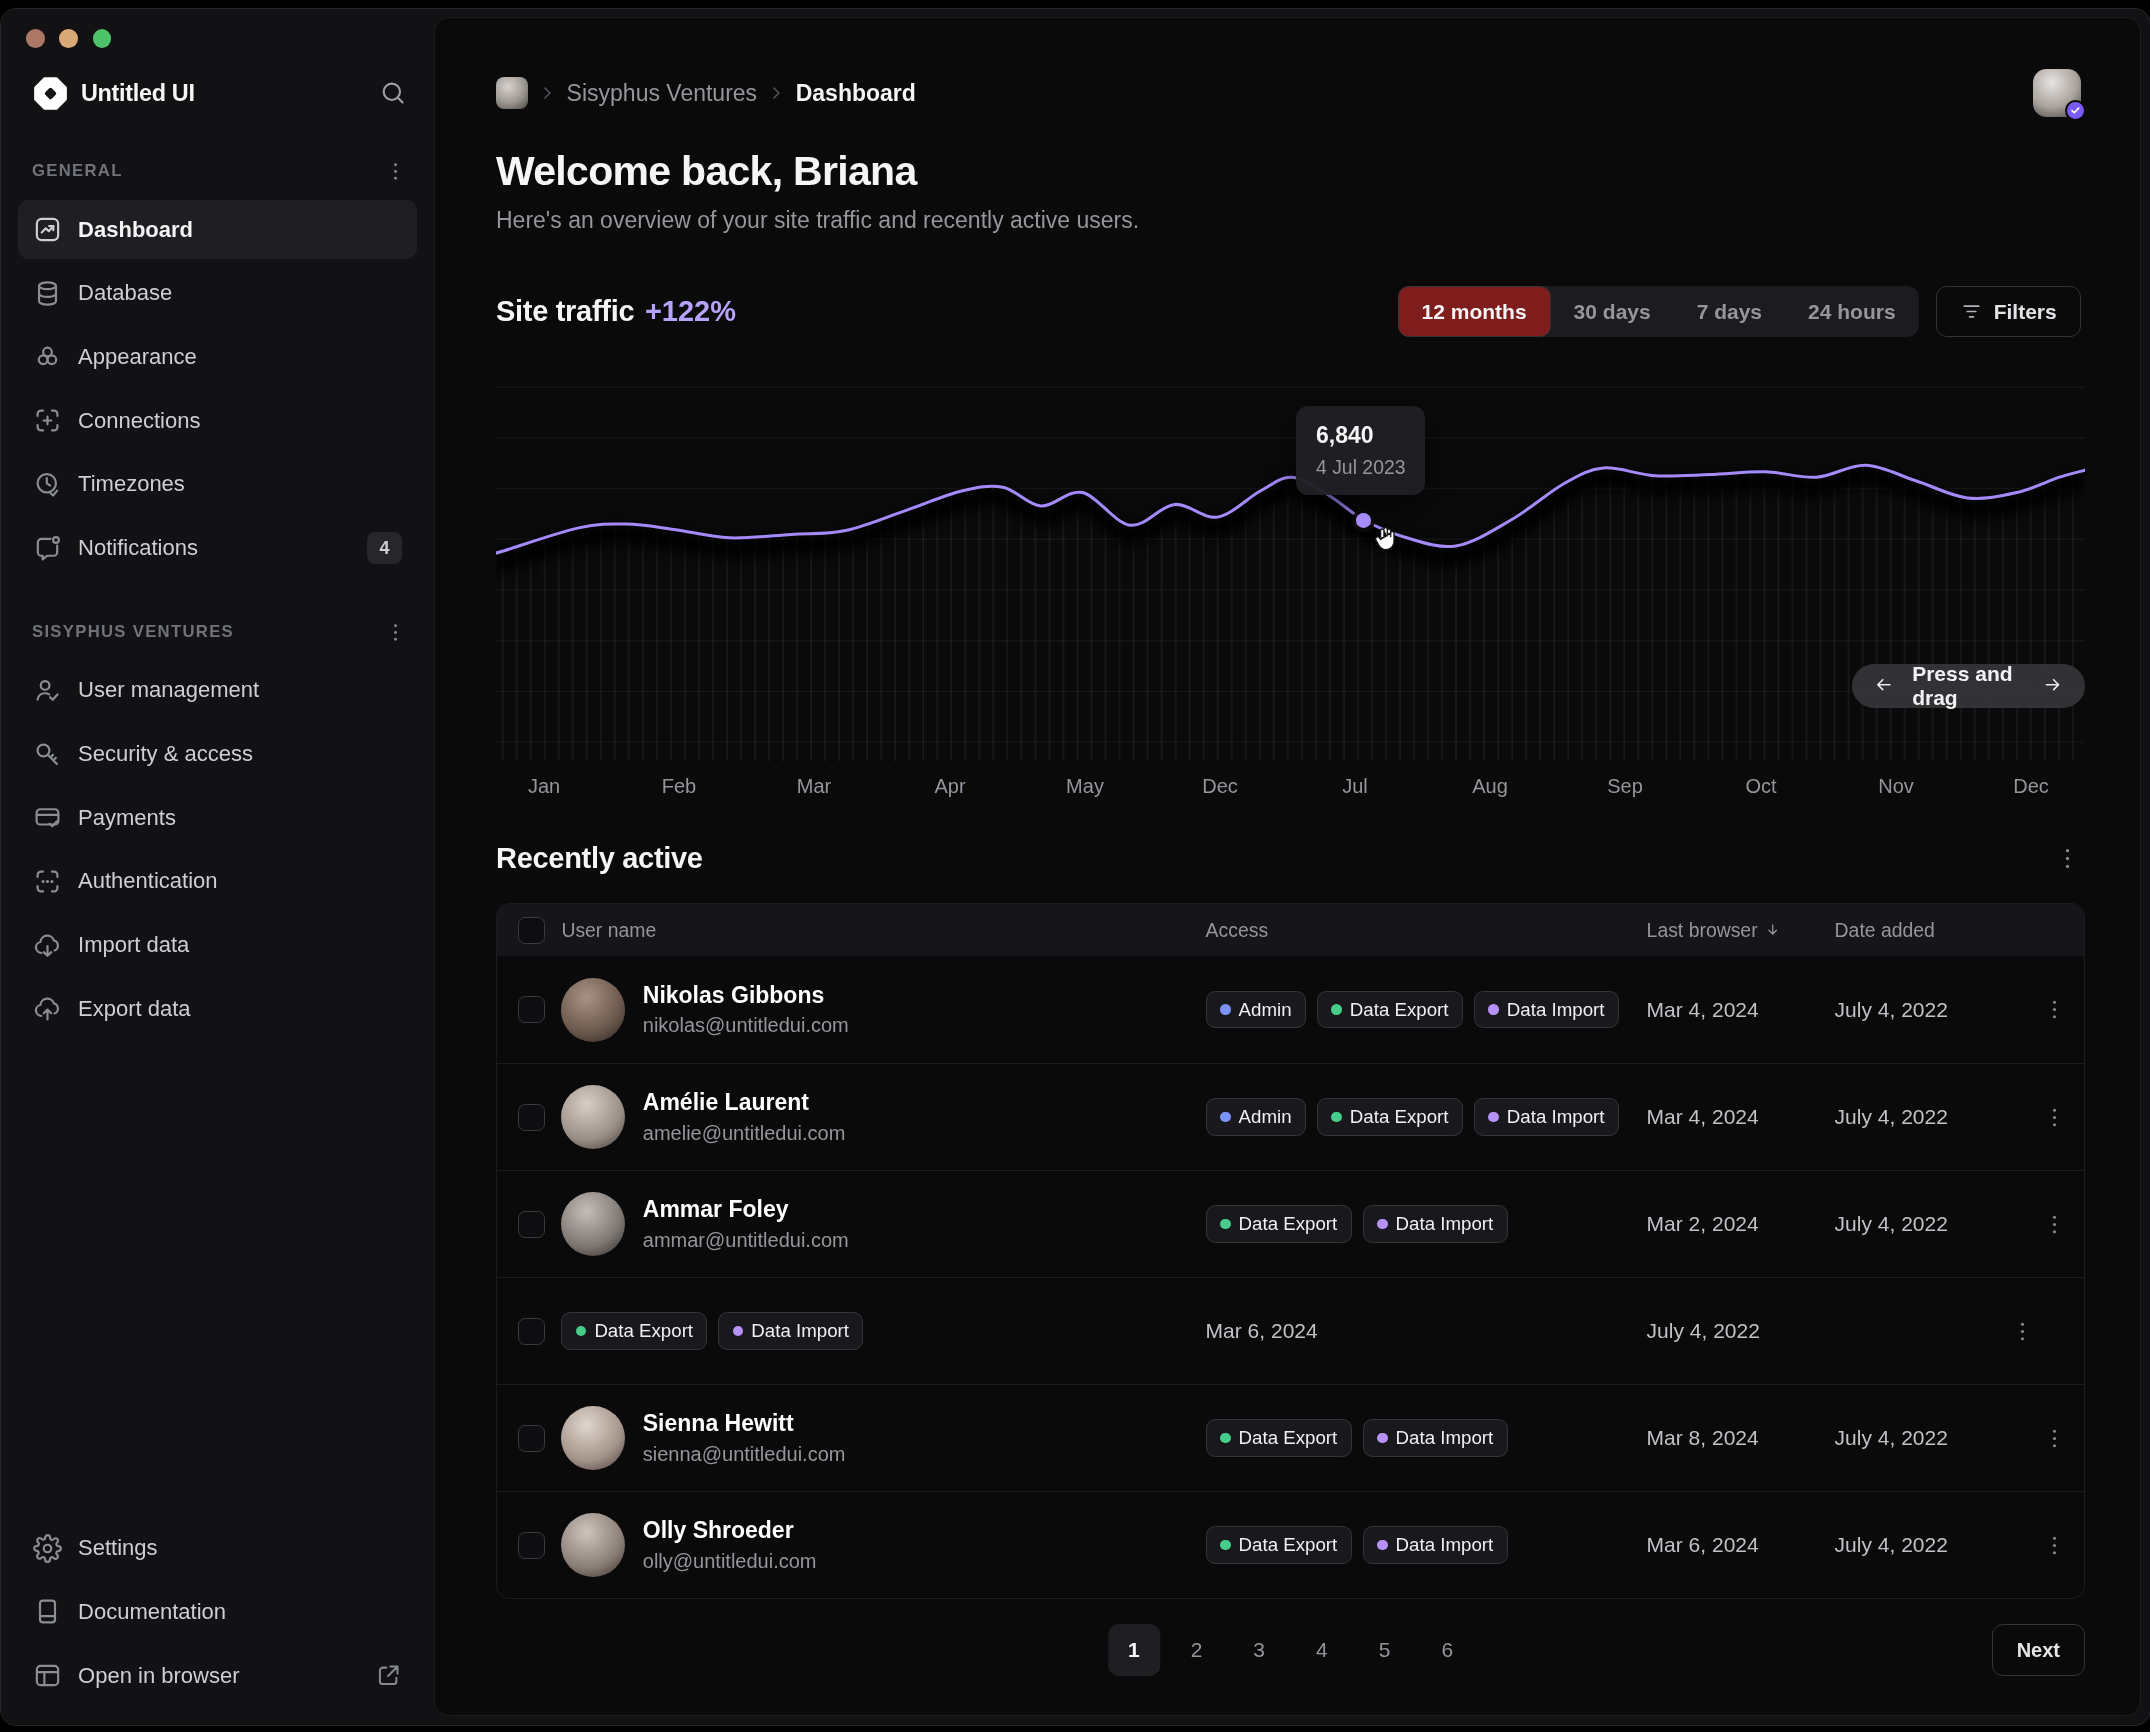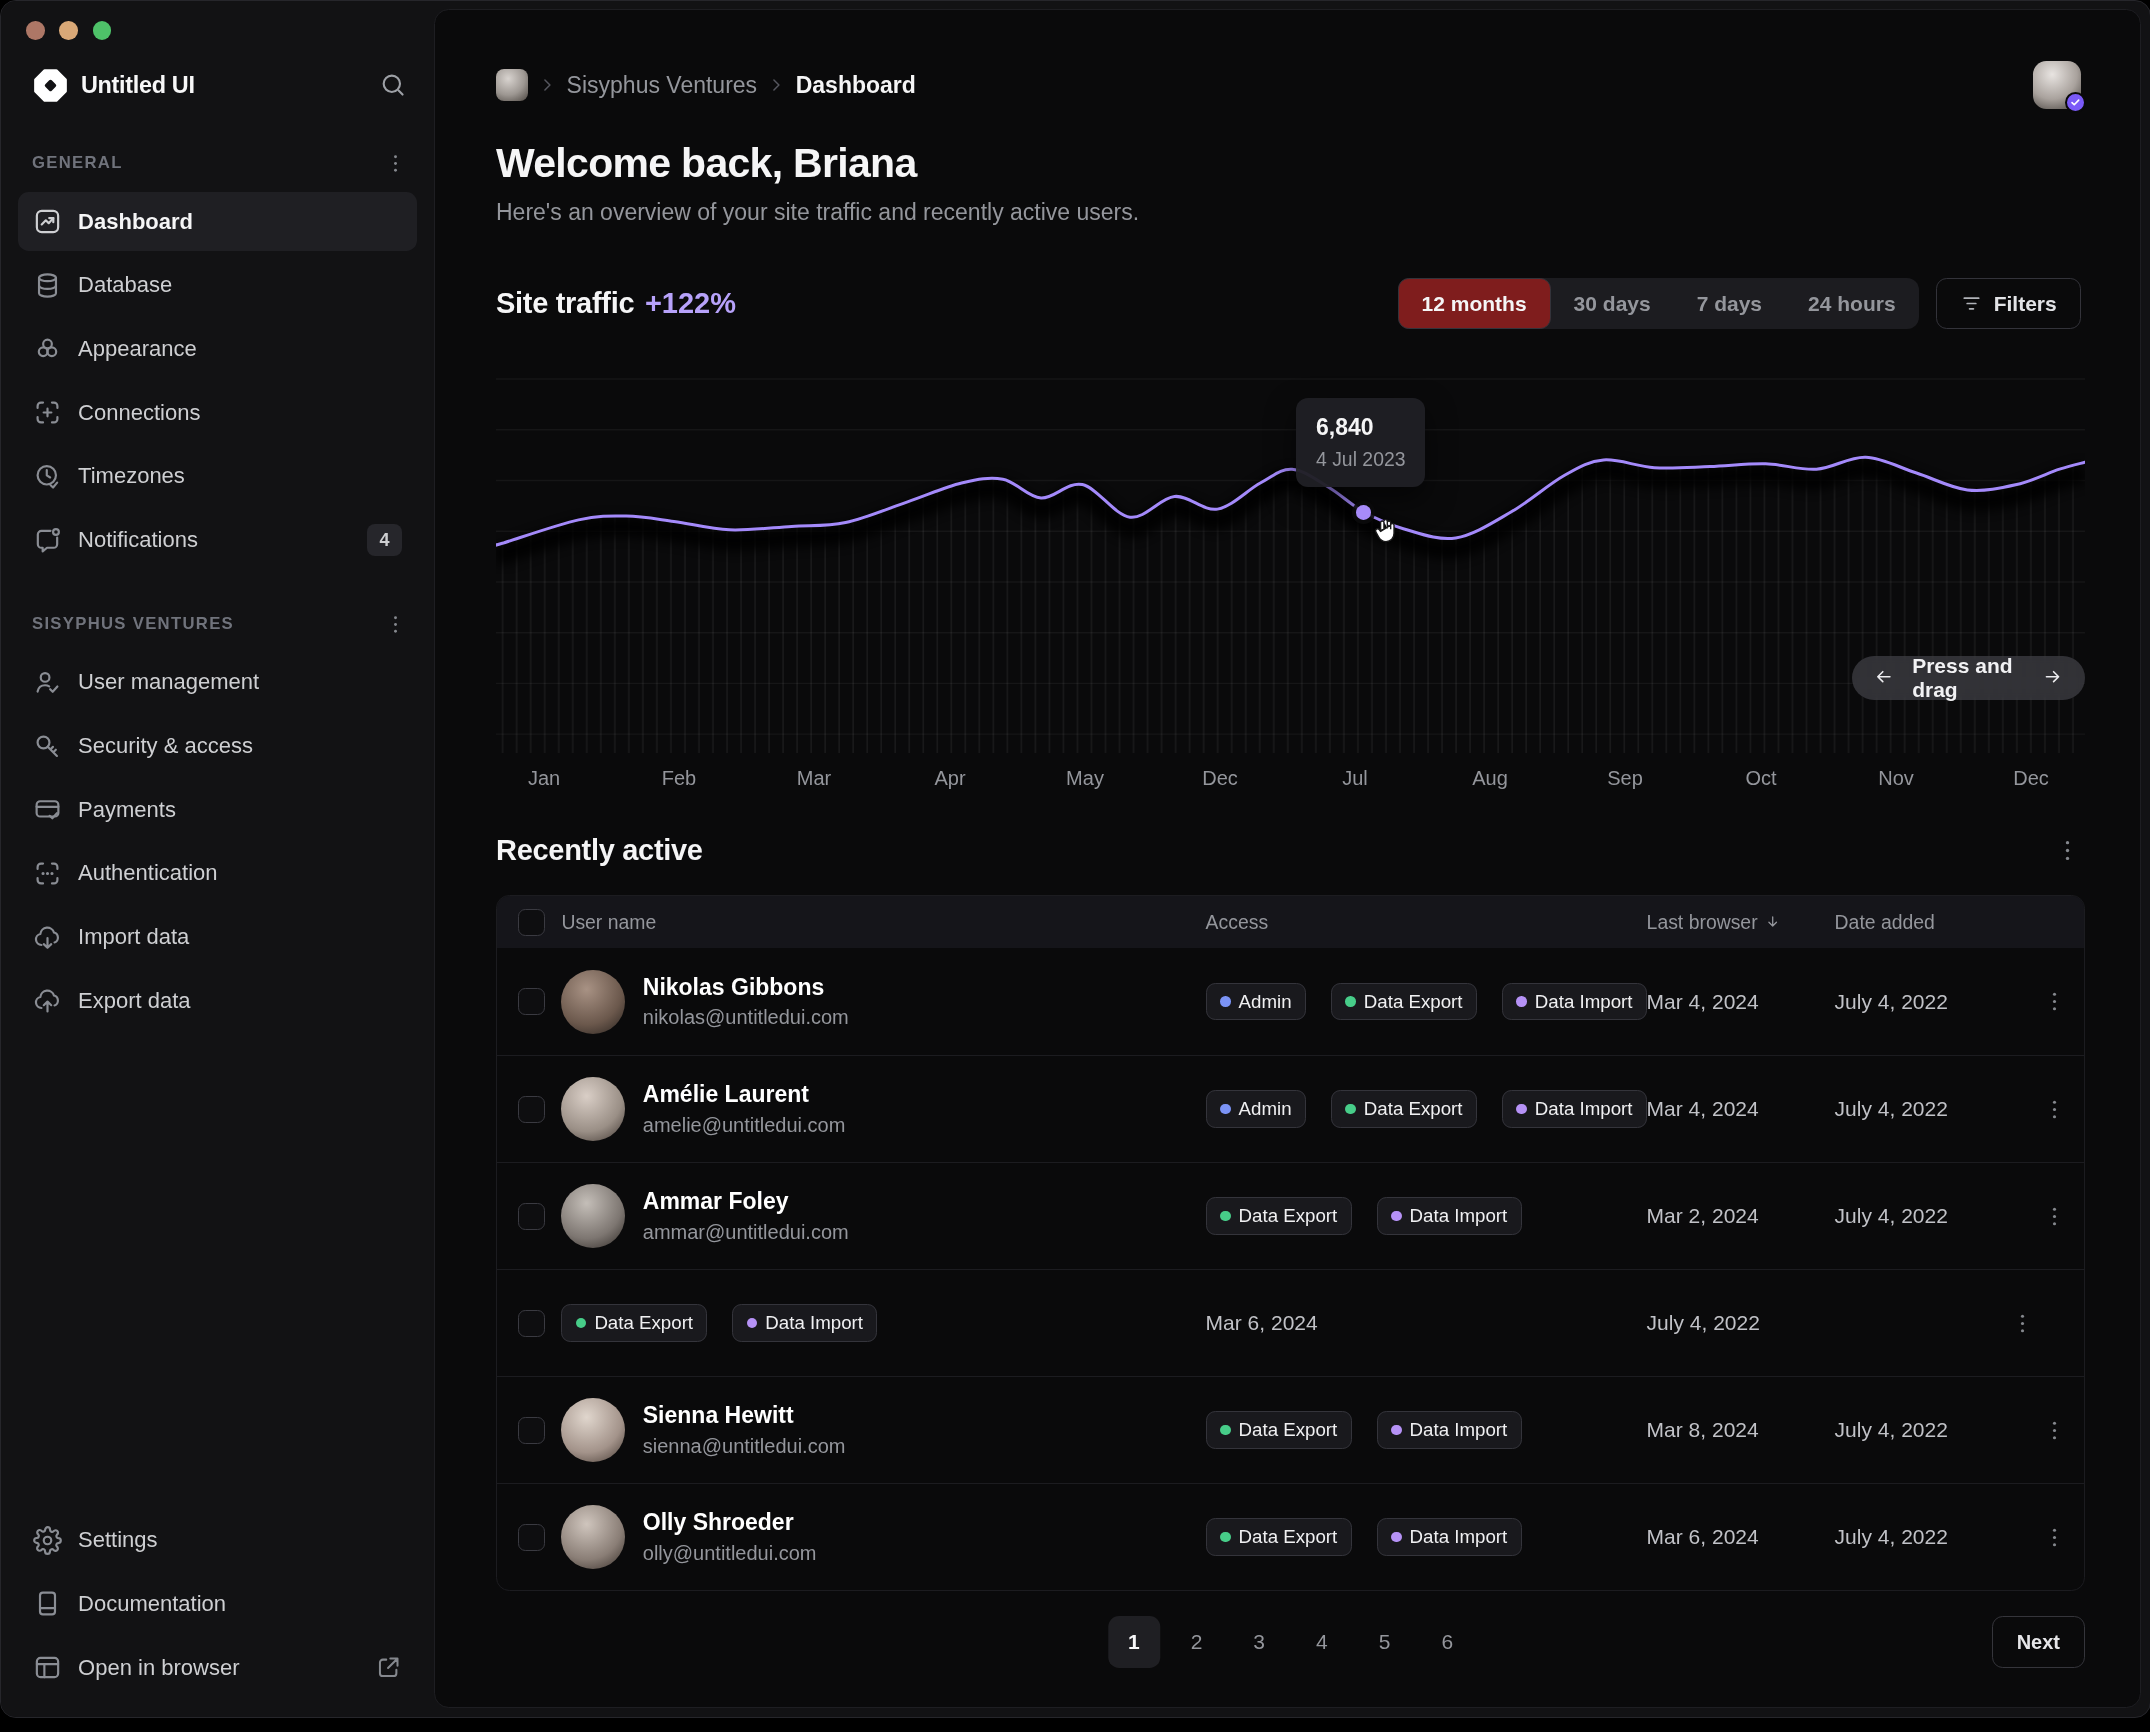--- a/index.html
+++ b/index.html
@@ -1,17 +1,17 @@
 <!DOCTYPE html>
 <html style="font-size:10.7px"><head>
 <meta charset="utf-8">
 <style>
   * { margin:0; padding:0; box-sizing:border-box; }
   html,body { width:2151px; height:1733px; background:#000; font-family:"Liberation Sans", sans-serif; overflow:hidden; }
-  .window { position:absolute; top:0; left:0; width:2151px; height:1718px; background:#121214; border:1.3px solid #26262b; border-radius:16px; overflow:hidden; display:flex; }
+  .window { position:absolute; top:8px; left:0; width:2151px; height:1718px; background:#121214; border:1.3px solid #26262b; border-radius:16px; overflow:hidden; display:flex; }
 
   
   .sidebar { width:433px; min-width:433px; height:100%; background:#121214; display:flex; flex-direction:column; position:relative; }
   .tl-row { display:flex; gap:14.7px; padding:20px 0 0 25px; }
   .tl { width:18.7px; height:18.7px; border-radius:50%; }
   .brand-row { display:flex; align-items:center; margin:27px 27px 0 31px; }
   .brand-text { color:#f7f7f8; font-size:23.4px; font-weight:700; margin-left:12px; letter-spacing:-0.3px; }
   .side-search { margin-left:auto; color:#9da0a6; display:flex; }
   .section-label-row { display:flex; align-items:center; margin:48px 27px 0 31px; }
   .section-label-row.second { margin-top:43px; }
@@ -69,21 +69,21 @@
   .trow { display:grid; grid-template-columns:43px 1fr 441px 188px 200px 32px; align-items:center; padding:0 17.4px 0 21.4px; }
   .thead { background:#15151a; height:52px; }
   .th { color:#94969c; font-size:19.4px; font-weight:500; display:flex; align-items:center; gap:6.7px; }
   .checkbox { width:27px; height:27px; border:1.7px solid #3a3a41; border-radius:7.3px; background:#0e0e10; cursor:pointer; }
   .tbody .trow { height:107px; border-top:1.3px solid #1c1c20; }
   .tbody .trow:first-child { border-top:none; }
   .user-cell { display:flex; align-items:center; gap:17.4px; }
   .row-avatar { width:64px; height:64px; border-radius:50%; flex:none; }
   .u-name { color:#ffffff; font-size:23px; font-weight:600; }
   .u-email { color:#94969c; font-size:20px; margin-top:5.3px; }
-  .badges { display:flex; gap:25px; }
+  .badges { display:flex; gap:11px; }
   .badge { display:flex; align-items:center; gap:8px; background:#19191d; border:1.3px solid #34343b; border-radius:9.3px; padding:6.7px 13.3px; color:#f0f0f2; font-size:18.7px; font-weight:500; white-space:nowrap; }
   .dot { width:10.7px; height:10.7px; border-radius:50%; }
   .date-cell { color:#c1c2c7; font-size:21px; }
   .row-menu { color:#85888e; display:flex; cursor:pointer; justify-self:end; }
 
   .pager { position:relative; margin-top:25px; height:55px; width:1589px; }
   .pages { position:absolute; left:50%; transform:translateX(-50%); display:flex; gap:10.7px; }
   .page { width:52px; height:52px; display:flex; align-items:center; justify-content:center; border-radius:10.7px; color:#94969c; font-size:21px; font-weight:500; cursor:pointer; }
   .page.active { background:#1f1f23; color:#f7f7f8; font-weight:600; }
   .next-btn { position:absolute; right:0; top:0; height:52px; padding:0 24px; border:1.3px solid #35353b; border-radius:10.7px; background:transparent; color:#e6e6e9; font-size:20px; font-weight:600; cursor:pointer; font-family:inherit; }

